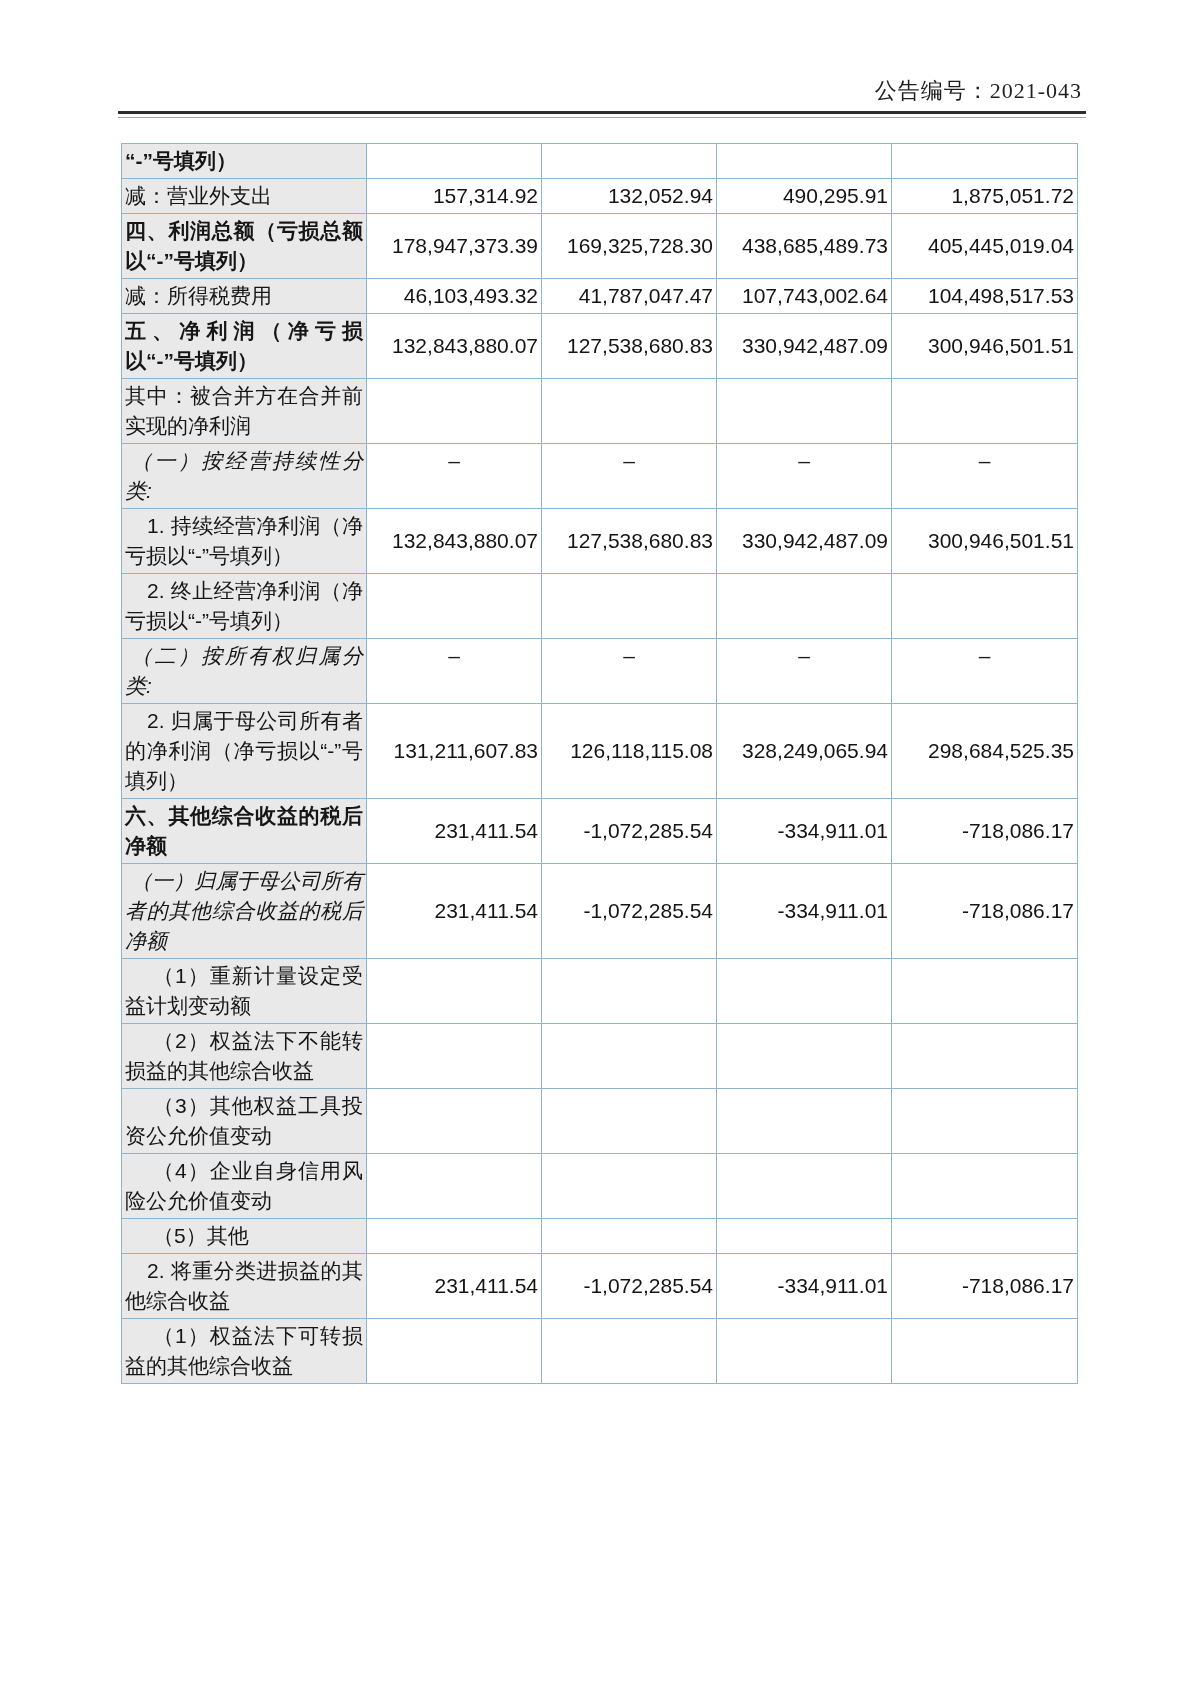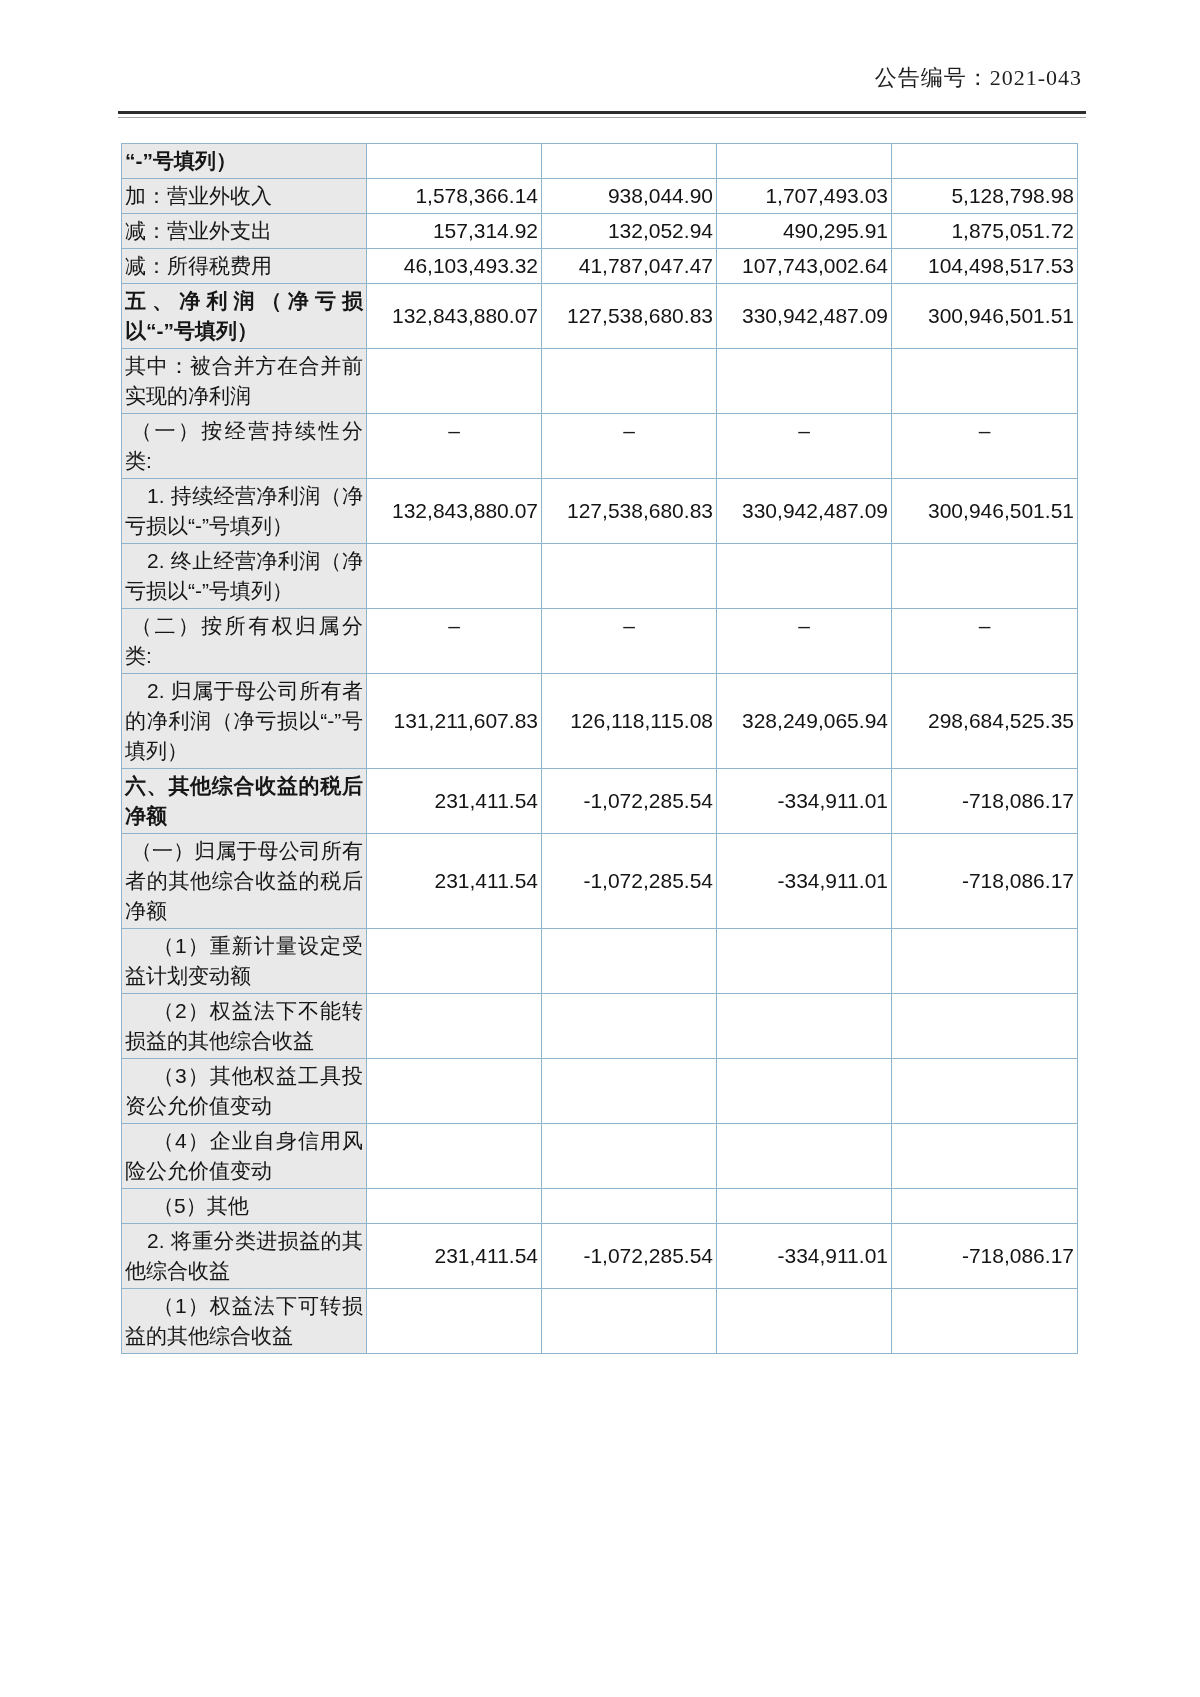--- a/index.html
+++ b/index.html
@@ -6,21 +6,21 @@
   body{
     width:1200px;height:1697px;
     background:#ffffff;
     position:relative;
     font-family:"Liberation Sans", sans-serif;
     color:#1c1c1c;
     overflow:hidden;
   }
   .announce{
     position:absolute;
-    top:63px; right:118px;
+    top:76px; right:118px;
     font-family:"Liberation Serif", serif;
     font-size:22px;
     letter-spacing:1px;
     color:#1f1f1f;
     white-space:nowrap;
     margin-left:44px;
   }
   .rule-thick{
     position:absolute;
     left:118px; width:968px; top:111px;
@@ -50,21 +50,21 @@
     text-align:justify;
     text-justify:inter-ideograph;
     vertical-align:top;
     padding-left:8px;
     padding-right:3px;
     line-break:strict;
     color:#161616;
   }
   tr.bold td.label{font-weight:bold;margin-top:24px;}
   .ind0{text-indent:0;}
-  .ind1{text-indent:6px;}
+  .ind1{text-indent:6px;font-style:italic;}
   .ind2{text-indent:22px;}
   .ind3{text-indent:28px;}
   td.num{
     background:#ffffff;
     text-align:right;
     vertical-align:middle;
     padding-right:10px;
     font-size:20.5px;
     color:#141414;
   }
@@ -94,33 +94,33 @@
   </colgroup>
   <tbody id="fin-body">
       <tr class="bold">
         <td class="label ind0">“-”号填列）</td>
         <td class="num"></td>
         <td class="num"></td>
         <td class="num"></td>
         <td class="num"></td>
       </tr>
       <tr>
-        <td class="label ind0">加：营业外收入</td>
-        <td class="num">1,578,366.14</td>
-        <td class="num">938,044.90</td>
-        <td class="num">1,707,493.03</td>
-        <td class="num">5,128,798.98</td>
-      </tr>
-      <tr>
         <td class="label ind0">减：营业外支出</td>
         <td class="num">157,314.92</td>
         <td class="num">132,052.94</td>
         <td class="num">490,295.91</td>
         <td class="num">1,875,051.72</td>
       </tr>
+      <tr class="bold">
+        <td class="label ind0">四、利润总额（亏损总额以“-”号填列）</td>
+        <td class="num">178,947,373.39</td>
+        <td class="num">169,325,728.30</td>
+        <td class="num">438,685,489.73</td>
+        <td class="num">405,445,019.04</td>
+      </tr>
       <tr>
         <td class="label ind0">减：所得税费用</td>
         <td class="num">46,103,493.32</td>
         <td class="num">41,787,047.47</td>
         <td class="num">107,743,002.64</td>
         <td class="num">104,498,517.53</td>
       </tr>
       <tr class="bold">
         <td class="label ind0">五、净利润（净亏损以“-”号填列）</td>
         <td class="num">132,843,880.07</td>

